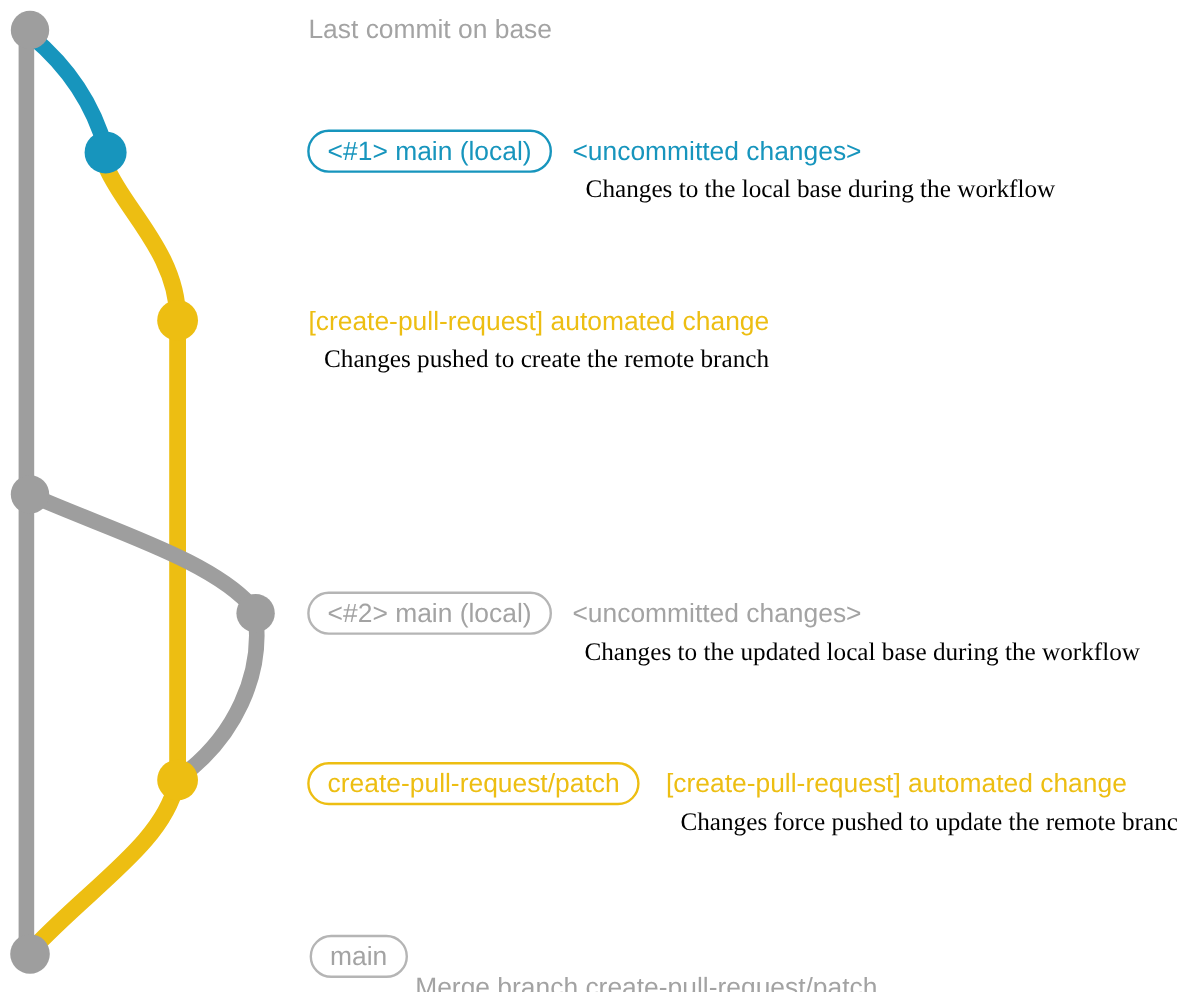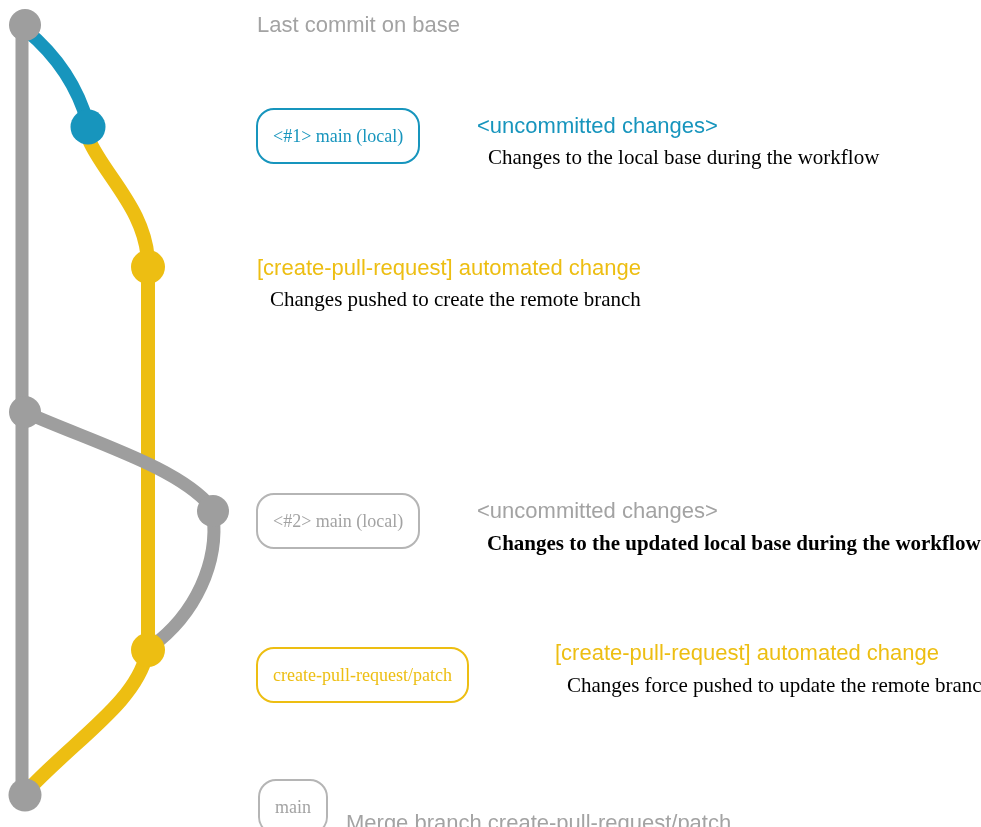--- a/index.html
+++ b/index.html
@@ -19,32 +19,31 @@
     color: var(--text_gray, #a3a3a3);
     white-space: nowrap;
     line-height: 26px;
   }
   .blue-text   { color: var(--blue, #1795bd); }
   .yellow-text { color: var(--yellow, #edbe12); }
 
   .badge {
     display: inline-block;
     box-sizing: border-box;
-    font-size: 18px;
+    font-size: 22px;
     line-height: 28px;
-    padding: 12px 15px;
+    padding: 2px 15px;
     border: 2px solid;
     border-radius: 18px;
     white-space: nowrap;
     background: var(--background, #ffffff);
-    font-family: Liberation Serif, serif;
   }
   .badge-blue   { color: var(--blue, #1795bd);      border-color: var(--blue, #1795bd); }
   .badge-gray   { color: var(--text_gray, #a3a3a3); border-color: var(--badge_border_gray, #b5b5b5); }
-  .badge-yellow { color: var(--yellow, #edbe12);    border-color: var(--yellow, #edbe12); margin-top: 12px; }
+  .badge-yellow { color: var(--yellow, #edbe12);    border-color: var(--yellow, #edbe12); }
 
   .desc {
     font-family: "Liberation Serif", serif;
     font-size: 21px;
     line-height: 24px;
     color: var(--desc_text, #000000);
     white-space: nowrap;
   }
 
   .stroke-gray   { stroke: var(--graph_gray, #9e9e9e); fill: none; }
@@ -89,21 +88,21 @@
   <div class="abs badge badge-blue" style="left:256px; top:108px;">&lt;#1&gt; main (local)</div>
   <div class="abs label blue-text" style="left:477px; top:113px;">&lt;uncommitted changes&gt;</div>
   <div class="abs desc" style="left:488px; top:145px;">Changes to the local base during the workflow</div>
 
   <div class="abs label yellow-text" style="left:257px; top:255px;">[create-pull-request] automated change</div>
   <div class="abs desc" style="left:270px; top:287px;">Changes pushed to create the remote branch</div>
 
 
   <div class="abs badge badge-gray" style="left:256px; top:493px;">&lt;#2&gt; main (local)</div>
   <div class="abs label" style="left:477px; top:498px;">&lt;uncommitted changes&gt;</div>
-  <div class="abs desc" style="left:487px; top:531px;font-weight:bold;">Changes to the updated local base during the workflow</div>
+  <div class="abs desc" style="left:487px; top:531px;">Changes to the updated local base during the workflow</div>
 
   <div class="abs badge badge-yellow" style="left:256px; top:635px;">create-pull-request/patch</div>
   <div class="abs label yellow-text" style="left:555px; top:640px;">[create-pull-request] automated change</div>
   <div class="abs desc" style="left:567px; top:673px;">Changes force pushed to update the remote branch</div>
 
   <div class="abs badge badge-gray" style="left:258px; top:779px;">main</div>
   <div class="abs label" style="left:346px; top:810px;">Merge branch create-pull-request/patch</div>
 
 </div>
 

